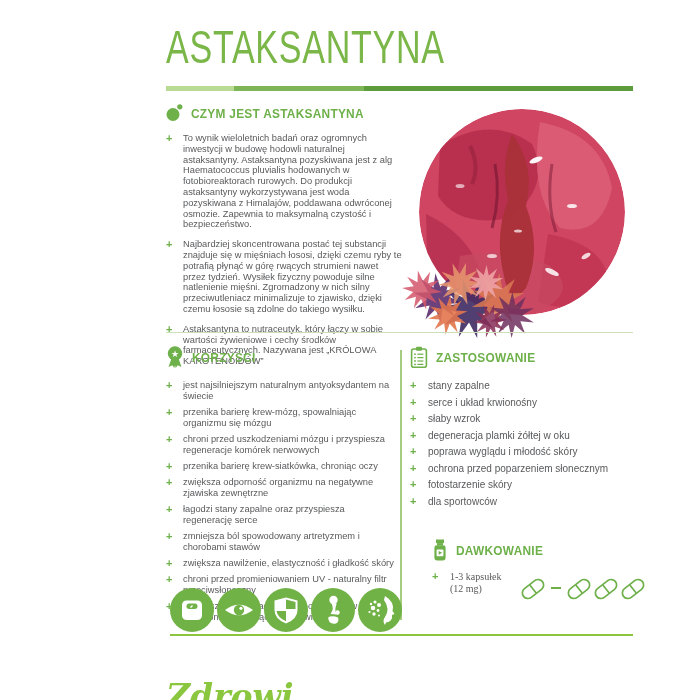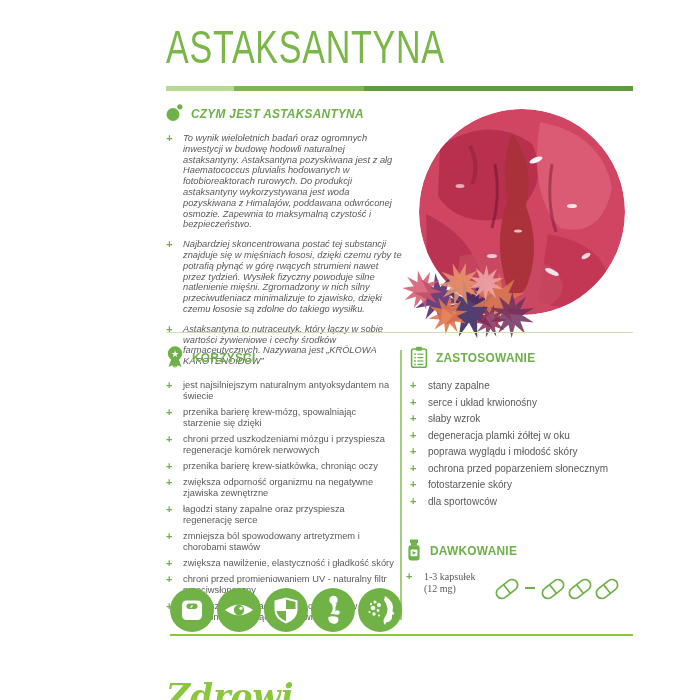--- a/index.html
+++ b/index.html
@@ -17,21 +17,21 @@
   .bar .s2{width:130px;background:#7eb657;}
   .bar .s3{width:269px;background:#5c9c3d;}
 
   
   .sec-head{display:flex;align-items:center;gap:8px;height:20px;}
   .sec-head .hicon{flex:0 0 auto;display:flex;align-items:center;}
   .sec-head .hlabel{font-size:13.5px;font-weight:bold;color:#6eb049;letter-spacing:.3px;
                     display:inline-block;transform:scaleX(.88);transform-origin:left center;white-space:nowrap;}
 
   
-  .what{position:absolute;left:118px;top:103px;width:237px;font-style:italic;}
+  .what{position:absolute;left:118px;top:103px;width:237px;}
   .plist{margin:10px 0 0 0;padding:0;list-style:none;}
   .plist li{display:flex;gap:9px;margin:0 0 9px 0;font-size:9.3px;line-height:10.8px;color:#58595b;}
   .plus{color:#6eb049;font-weight:bold;font-size:11px;line-height:10px;flex:0 0 8px;}
 
   
   .algae{position:absolute;left:352px;top:106px;}
   .algae svg{overflow:visible;display:block;}
 
   
   .hr1{position:absolute;left:118px;top:332px;width:467px;height:1px;background:#ccdfb9;}
@@ -41,21 +41,21 @@
   
   .benefits{position:absolute;left:118px;top:347px;width:230px;}
   .blist{margin:13px 0 0 0;padding:0;list-style:none;}
   .blist li{display:flex;gap:9px;margin:0 0 5px 0;font-size:9.3px;line-height:11px;color:#58595b;}
 
   .uses{position:absolute;left:362px;top:347px;width:224px;}
   .ulist{margin:13px 0 0 0;padding:0;list-style:none;}
   .ulist li{display:flex;gap:10px;margin:0 0 5.5px 0;font-size:10px;line-height:11px;color:#58595b;}
 
   
-  .dosage{position:absolute;left:358px;top:540px;width:224px;}
+  .dosage{position:absolute;left:384px;top:540px;width:224px;}
   .dose-row{display:flex;gap:10px;margin-top:11px;align-items:flex-start;}
   .dose-text{font-size:10px;line-height:12px;color:#58595b;font-family:Liberation Serif, serif;}
   .dose-caps{margin-left:6px;margin-top:-6px;}
 
   
   .ficons{position:absolute;left:122px;top:588px;display:flex;gap:3px;}
   .ficons svg{display:block;}
 
   
   .logo{position:absolute;left:118px;top:680px;color:#8bc63f;}
@@ -157,21 +157,21 @@
       </span>
       <span class="hlabel">KORZYŚCI</span>
     </div>
     <ul class="blist">
       <li>
           <span class="plus">+</span>
           <span>jest najsilniejszym naturalnym antyoksydantem na świecie</span>
         </li>
       <li>
           <span class="plus">+</span>
-          <span>przenika barierę krew-mózg, spowalniając starzenie się dzięki</span>
+          <span>przenika barierę krew-mózg, spowalniając organizmu się mózgu</span>
         </li>
       <li>
           <span class="plus">+</span>
           <span>chroni przed uszkodzeniami mózgu i przyspiesza regeneracje komórek nerwowych</span>
         </li>
       <li>
           <span class="plus">+</span>
           <span>przenika barierę krew-siatkówka, chroniąc oczy</span>
         </li>
       <li>

